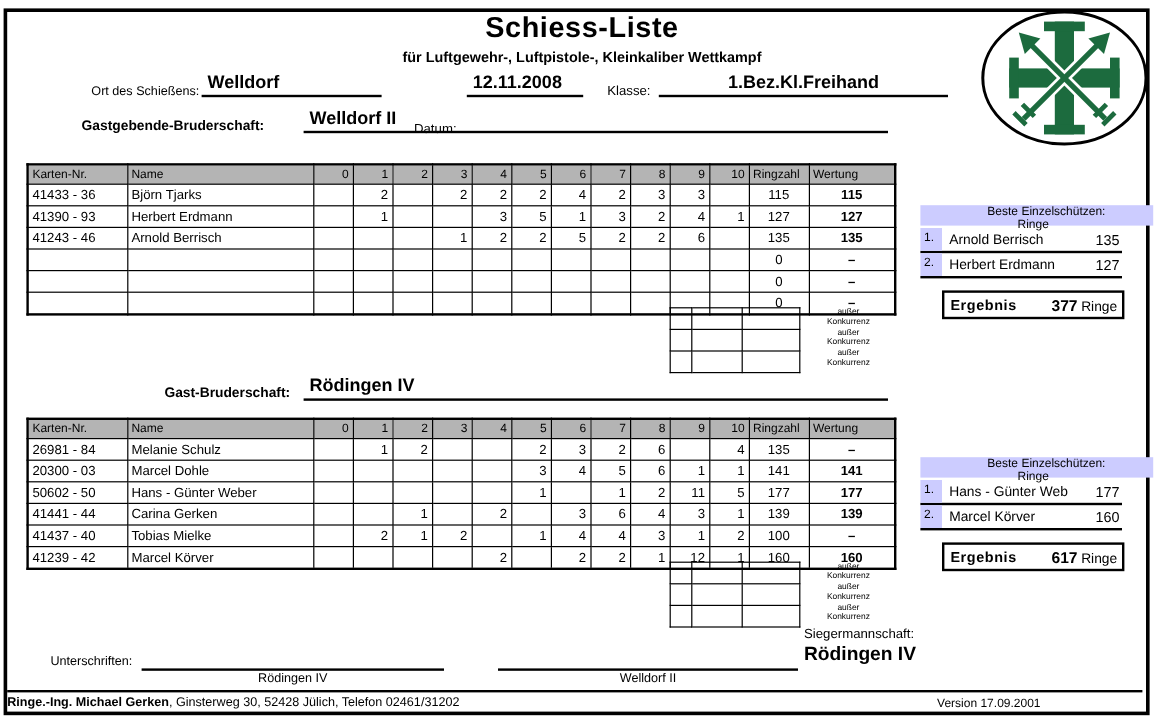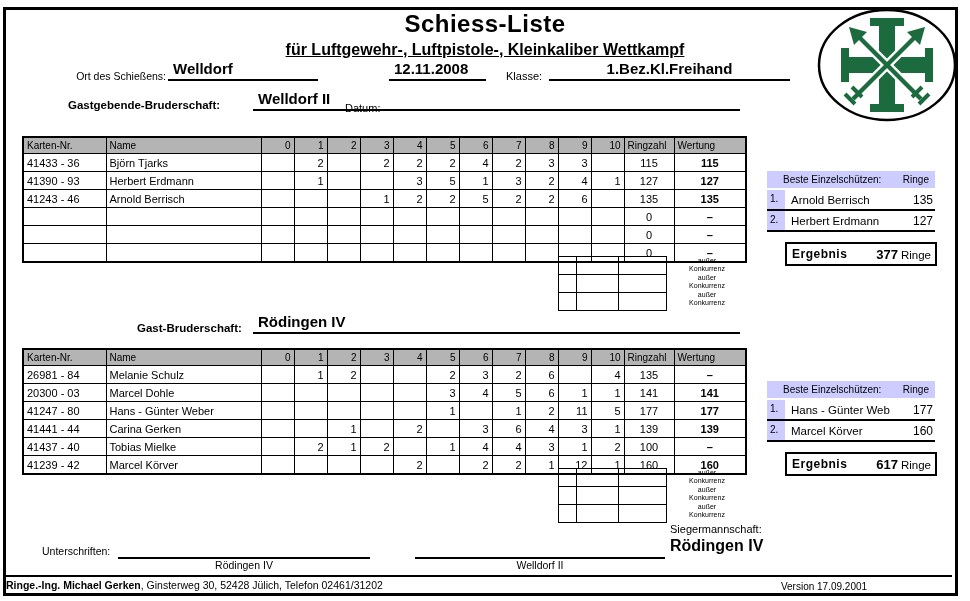--- a/index.html
+++ b/index.html
@@ -1,41 +1,41 @@
 <!DOCTYPE html>
 <html style="--gray: #b4b4b4; --lav: #ccccff; --green: #1c6b3e;"><head>
 <meta charset="utf-8">
 <style>
   html,body{margin:0;padding:0;background:#fff;width:970px;height:601px;overflow:hidden;
     font-family:"Liberation Sans","DejaVu Sans",sans-serif;color:#000;}
   .abs{position:absolute;}
   .frame{left:3px;top:7px;width:949px;height:583px;border:3px solid #000;}
   .title{left:100px;top:10px;width:770px;text-align:center;font-size:24px;font-weight:bold;letter-spacing:.5px;}
-  .subtitle{left:100px;top:41px;width:770px;text-align:center;font-size:16px;font-weight:bold;text-decoration:underline;}
+  .subtitle{left:100px;top:41px;width:770px;text-align:center;font-size:12px;font-weight:bold;}
   .lbl{font-size:10.5px;}
   .lbl-bold{font-size:11.5px;font-weight:bold;}
   .field{border-bottom:2px solid #000;height:19px;font-size:15px;font-weight:bold;padding-left:5px;}
   .field.center{text-align:center;padding-left:0;}
 
   table.score{border-collapse:collapse;table-layout:fixed;background:#fff;border:2px solid #000;}
   table.score th,table.score td{border:1px solid #000;overflow:hidden;white-space:nowrap;}
   table.score th{background:var(--gray);font-weight:normal;font-size:10px;height:15px;text-align:right;padding:0 3px;}
   table.score th.la{text-align:left;padding-left:3px;}
   table.score td{height:17px;font-size:11px;padding:0 3px;}
   .td-karten,.td-name{text-align:left;}
   .td-hit{text-align:right;padding-right:4px;}
   .td-ring{text-align:center;font-size:13.5px;}
   .td-wert{text-align:center;font-size:13.5px;font-weight:bold;}
 
   table.subgrid{border-collapse:collapse;}
   table.subgrid td{border:1px solid #000;height:17px;padding:0;}
 
   .ausser-block{height:17px;text-align:center;font-size:7px;line-height:8px;}
 
-  .sbhead{width:168px;height:17px;background:var(--lav);display:flex;align-items:center;font-size:10px;}
+  .sbhead{width:194px;height:17px;background:var(--lav);display:flex;align-items:center;font-size:10px;flex-direction:column;}
   .sbhead .t1{padding-left:16px;flex:1;}
   .sbhead .t2{padding-right:6px;}
   .sbrow{width:168px;height:19px;border-bottom:2px solid #000;display:flex;align-items:center;}
   .sbrow .rank{width:18px;align-self:stretch;background:var(--lav);font-size:10px;padding:3px 0 0 3px;box-sizing:border-box;}
   .sbrow .nm{flex:1;font-size:11.5px;padding-left:6px;}
   .sbrow .rv{font-size:12px;padding-right:2px;}
   .ebox{width:148px;height:20px;border:2.5px solid #000;display:flex;align-items:center;justify-content:space-between;background:#fff;}
   .ebox .el{font-weight:bold;font-size:12px;padding-left:5px;letter-spacing:.5px;}
   .ebox .ev{font-weight:bold;font-size:13px;}
   .ebox .eu{font-size:11.5px;padding:0 4px 0 3px;}
@@ -359,21 +359,21 @@
         <td class="td-hit">3</td>
         <td class="td-hit">4</td>
         <td class="td-hit">5</td>
         <td class="td-hit">6</td>
         <td class="td-hit">1</td>
         <td class="td-hit">1</td>
         <td class="td-ring">141</td>
         <td class="td-wert">141</td>
       </tr>
       <tr>
-        <td class="td-karten">41247 - 80</td>
+        <td class="td-karten">50602 - 50</td>
         <td class="td-name">Hans - Günter Weber</td>
         <td class="td-hit"></td>
         <td class="td-hit"></td>
         <td class="td-hit"></td>
         <td class="td-hit"></td>
         <td class="td-hit"></td>
         <td class="td-hit">1</td>
         <td class="td-hit"></td>
         <td class="td-hit">1</td>
         <td class="td-hit">2</td>

